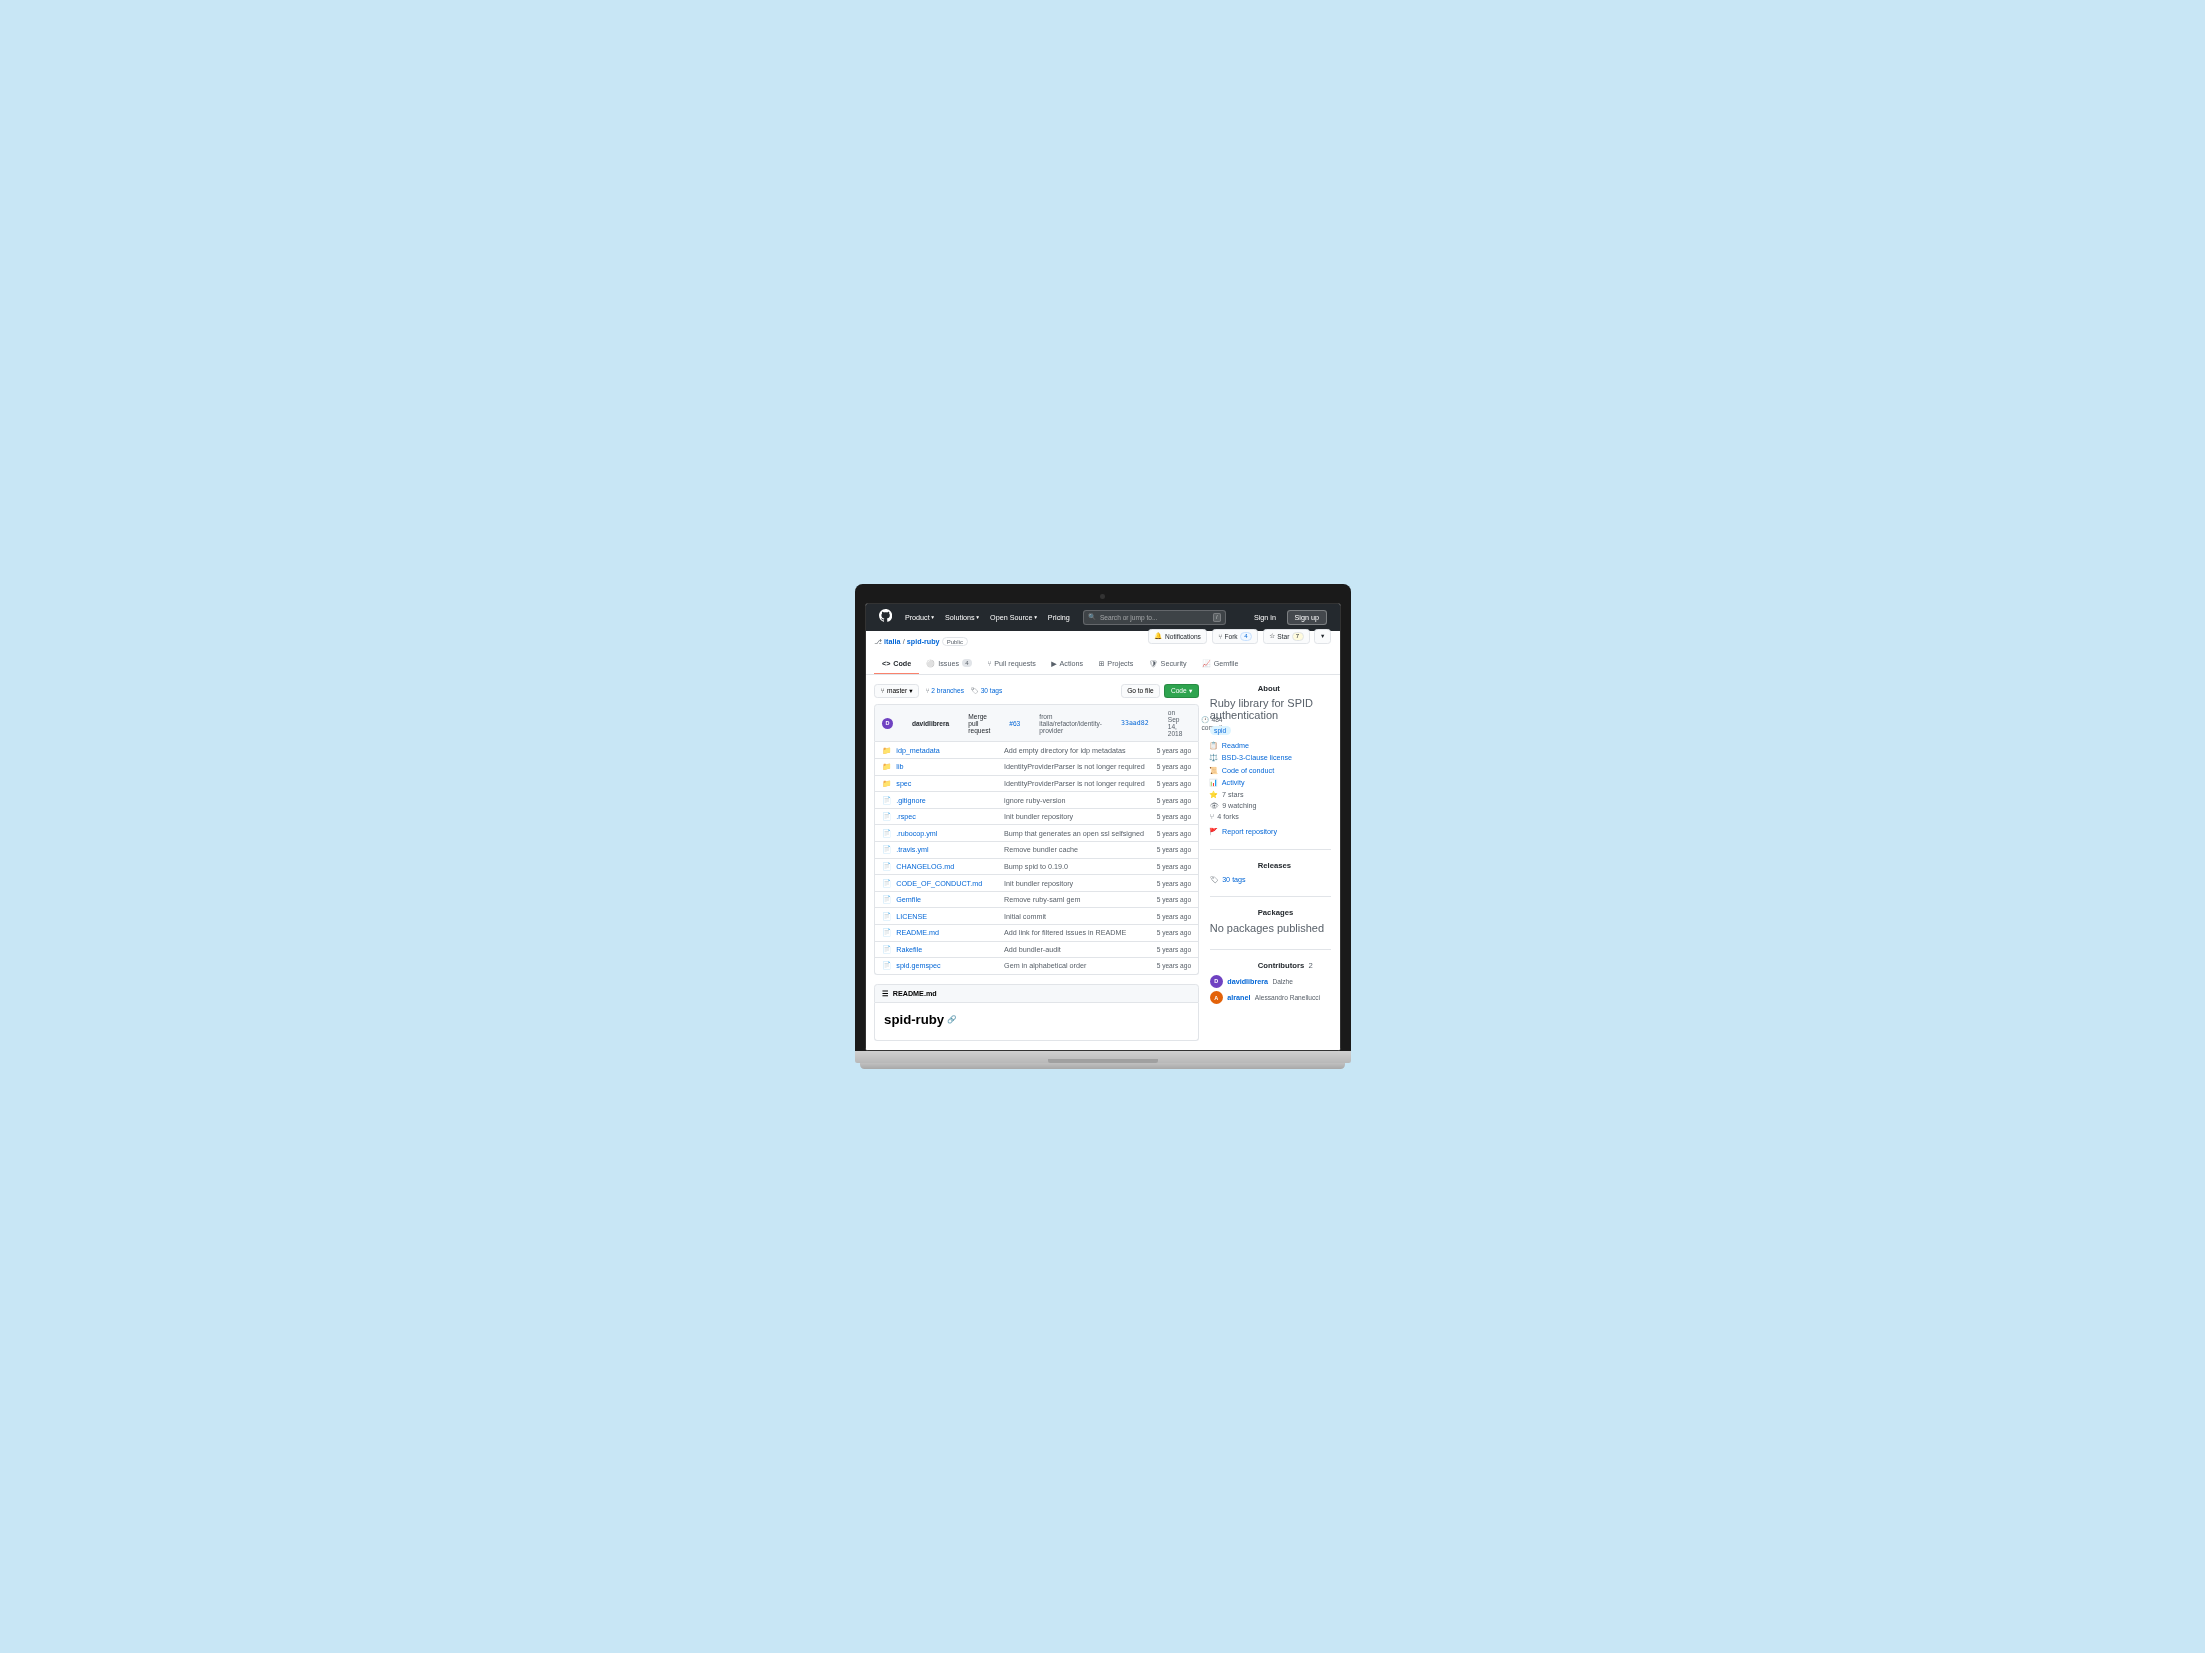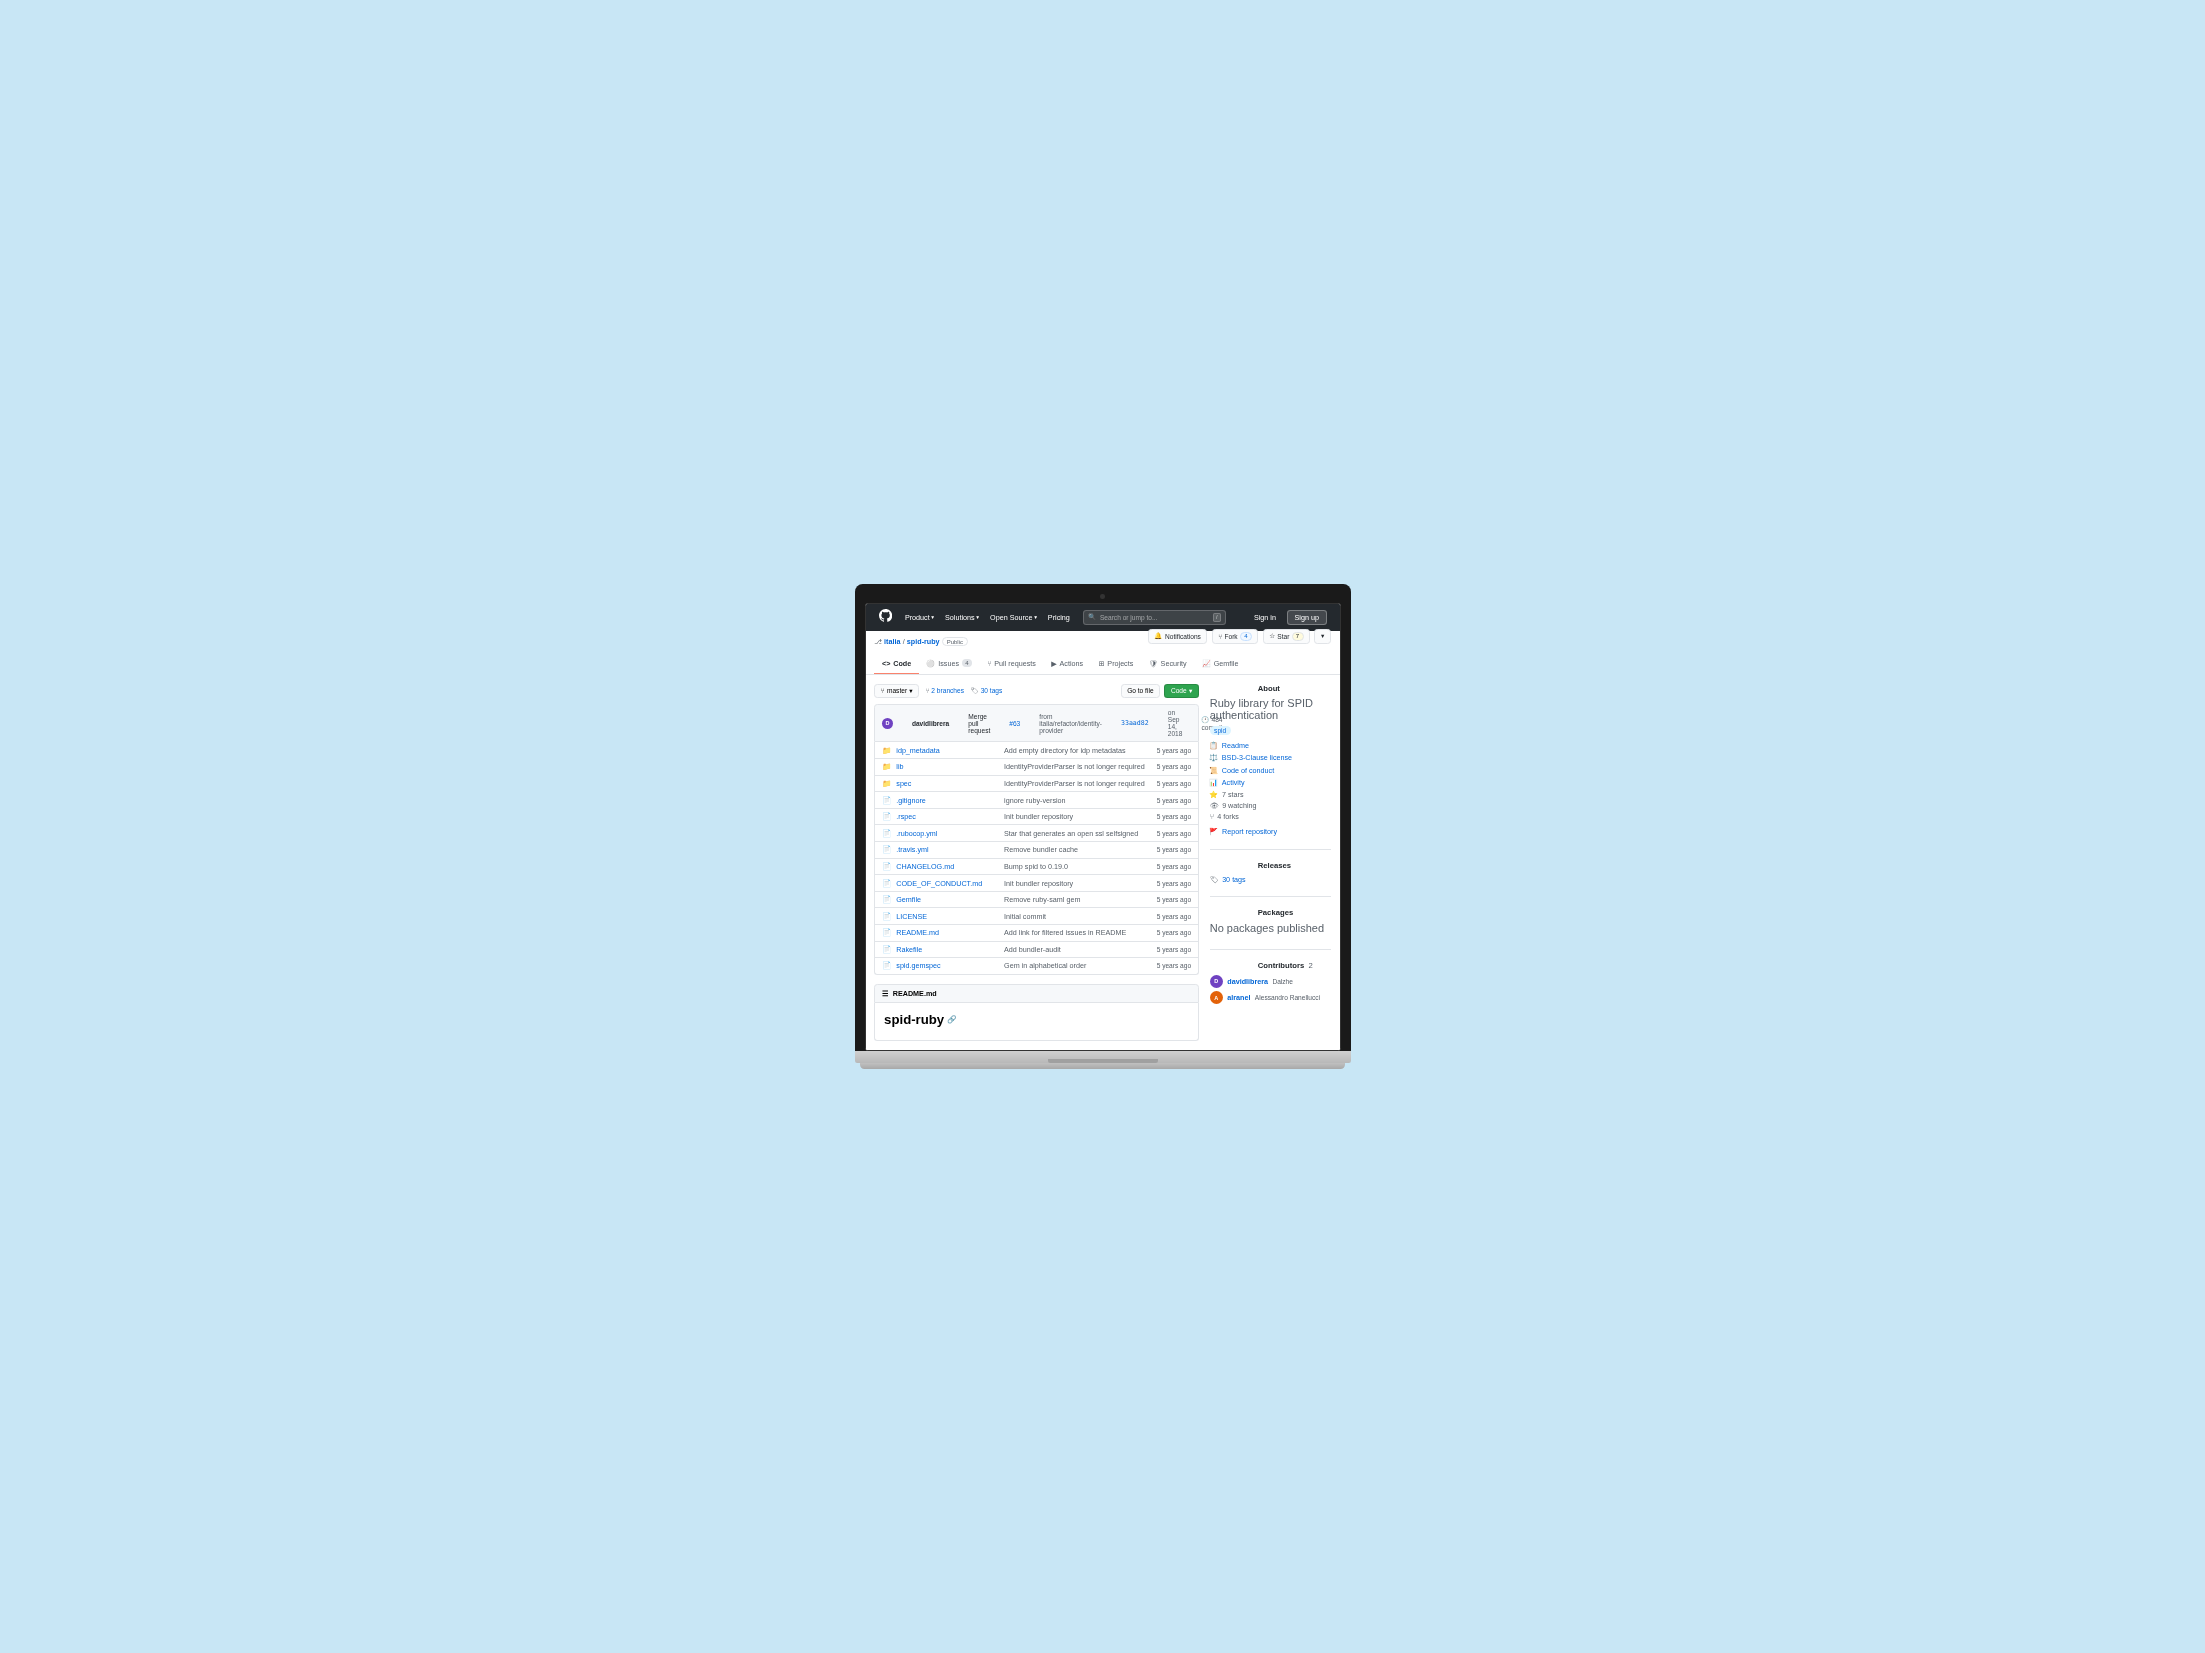--- a/index.html
+++ b/index.html
@@ -757,21 +757,21 @@
               </div>
               <div class="file-row">
                 <span class="file-icon">📄</span>
                 <span class="file-name">.rspec</span>
                 <span class="file-commit-msg">Init bundler repository</span>
                 <span class="file-time">5 years ago</span>
               </div>
               <div class="file-row">
                 <span class="file-icon">📄</span>
                 <span class="file-name">.rubocop.yml</span>
-                <span class="file-commit-msg">Star that generates an open ssl selfsigned</span>
+                <span class="file-commit-msg">Bump that generates an open ssl selfsigned</span>
                 <span class="file-time">5 years ago</span>
               </div>
               <div class="file-row">
                 <span class="file-icon">📄</span>
                 <span class="file-name">.travis.yml</span>
                 <span class="file-commit-msg">Remove bundler cache</span>
                 <span class="file-time">5 years ago</span>
               </div>
               <div class="file-row">
                 <span class="file-icon">📄</span>

